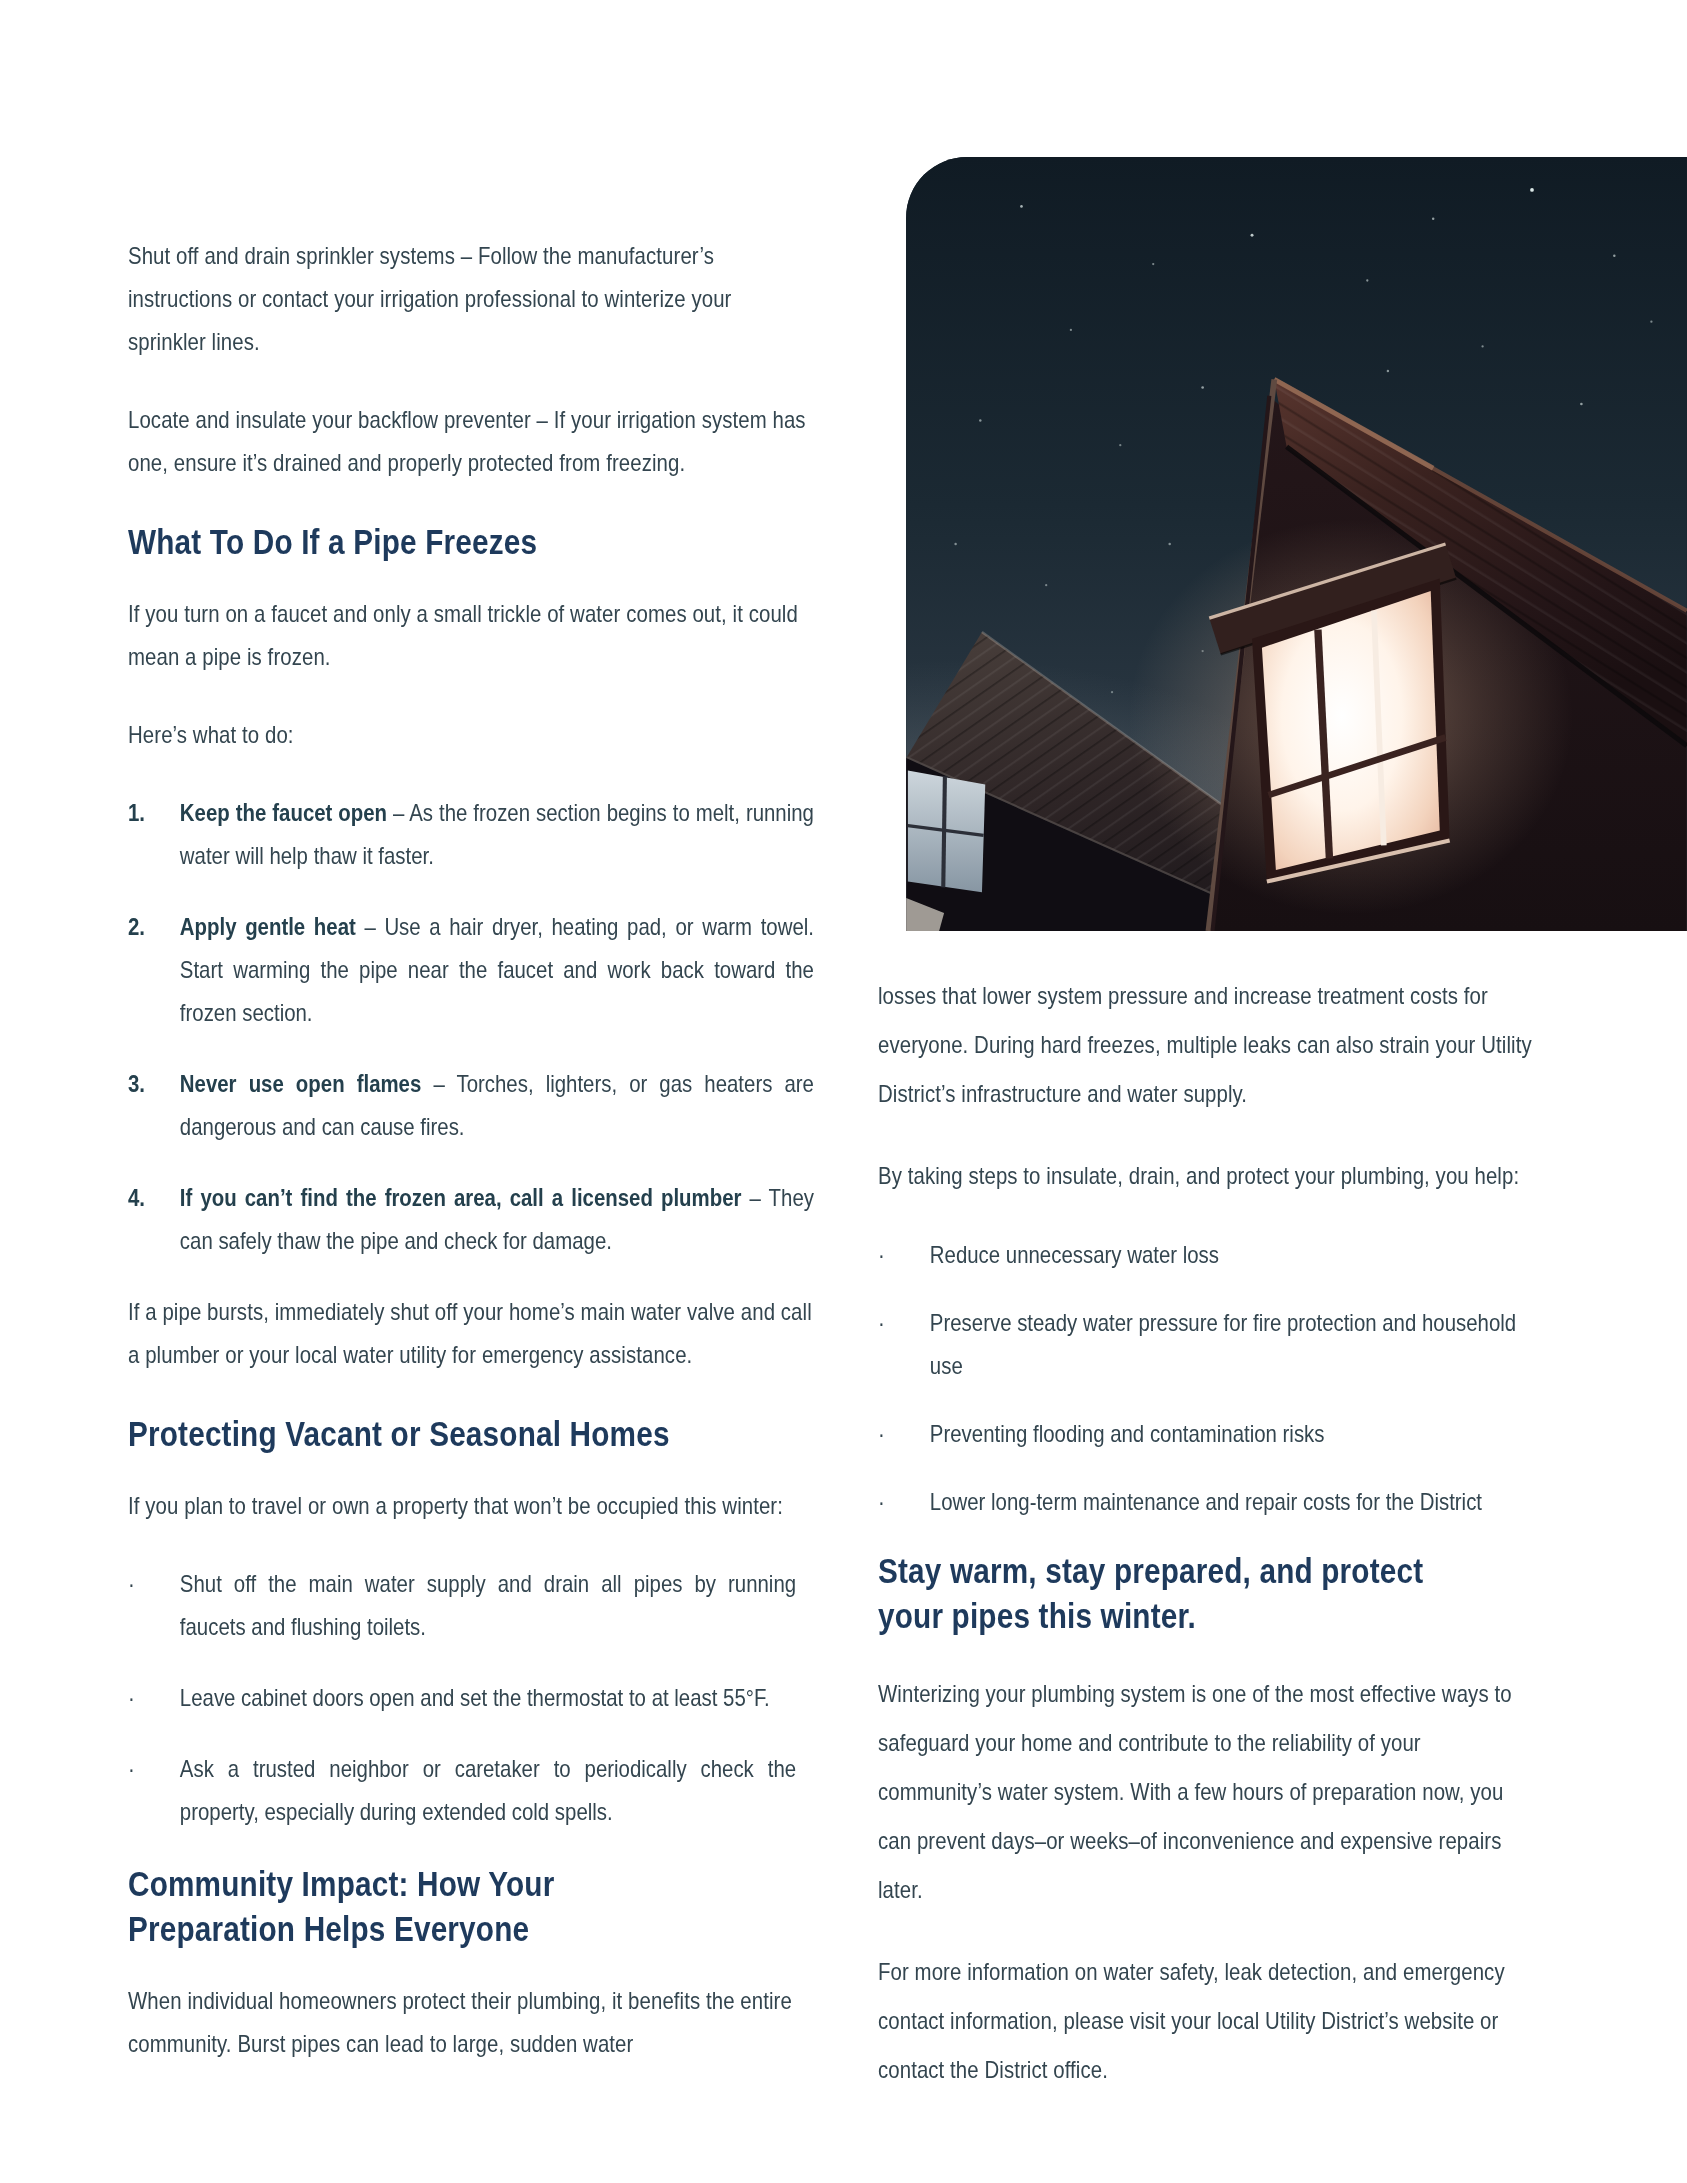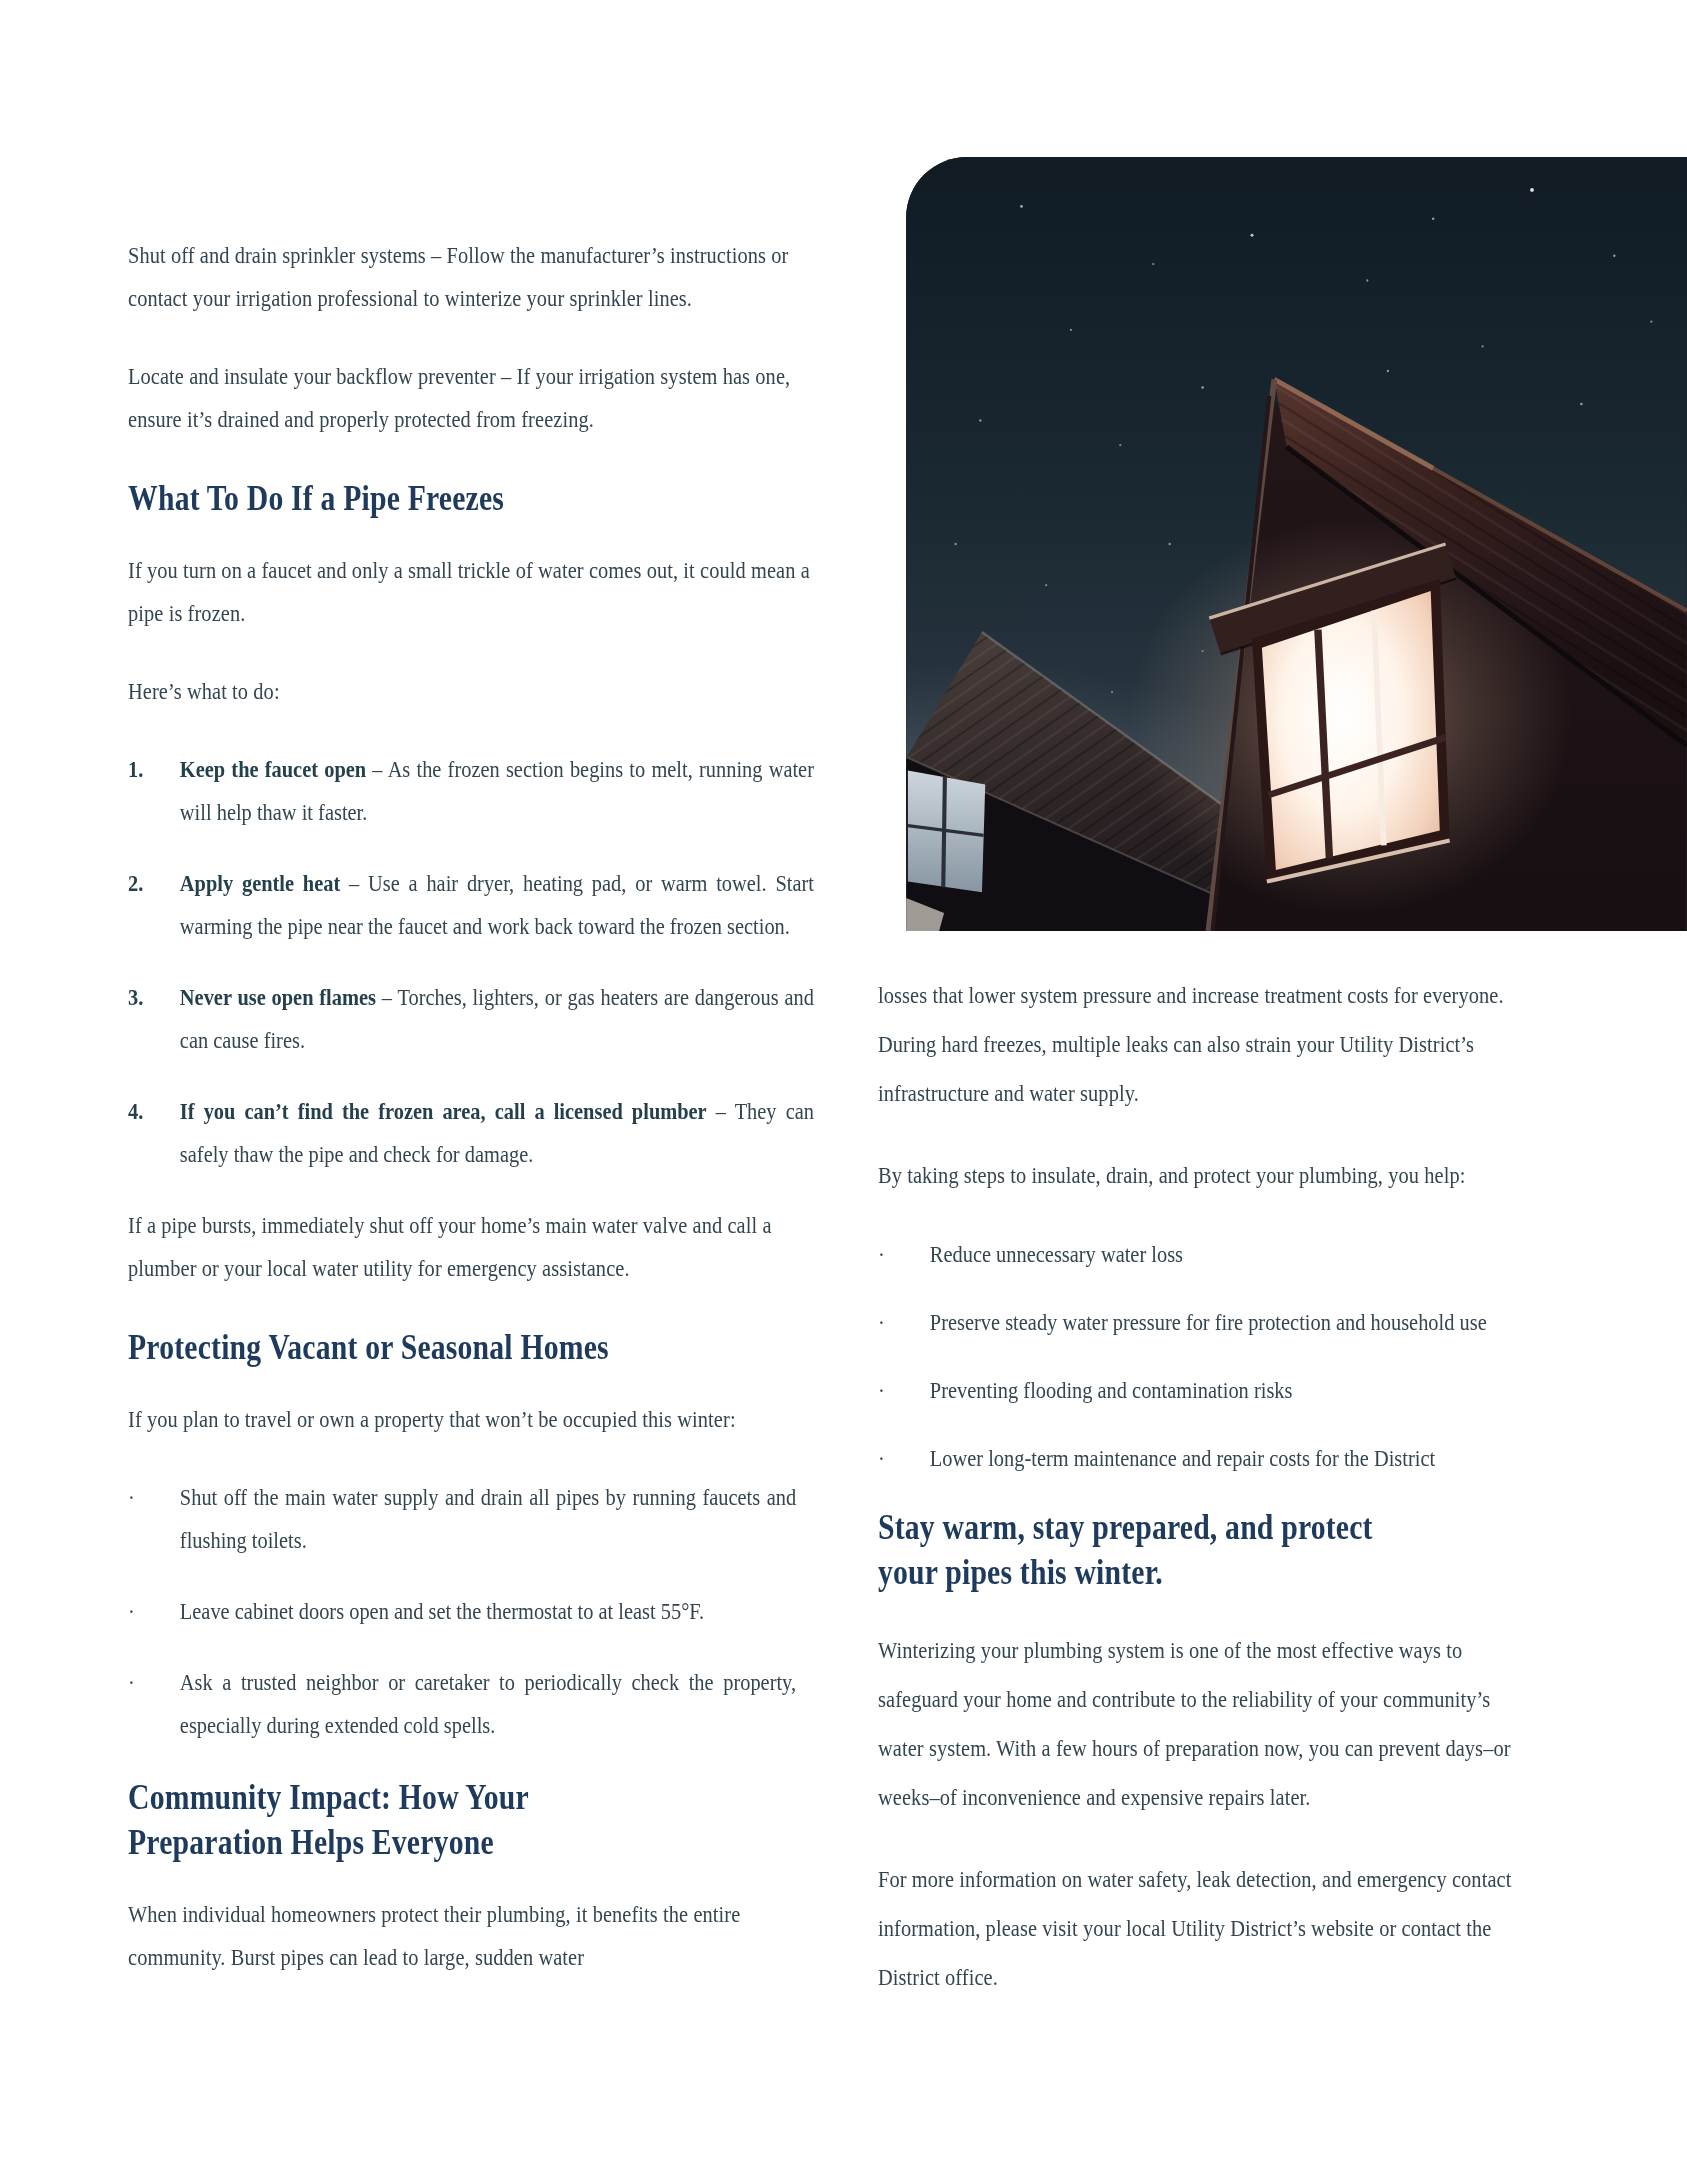--- a/index.html
+++ b/index.html
@@ -1,21 +1,21 @@
 <!DOCTYPE html>
 <html style="font-size:13px"><head>
 <meta charset="utf-8">
 <style>
   html,body{margin:0;padding:0;background:#e8e8e8;}
   .page{
     position:relative;
     width:1687px;height:2183px;
     background:#ffffff;
     overflow:hidden;
-    font-family:Liberation Serif, serif;
+    font-family:Liberation Sans, sans-serif;
   }
   
   .photo{
     position:absolute;left:906px;top:157px;width:781px;height:774px;
     border-top-left-radius:61px;
     overflow:hidden;
     background:#16222c;
   }
   .photo svg{display:block;width:781px;height:774px;}
   

